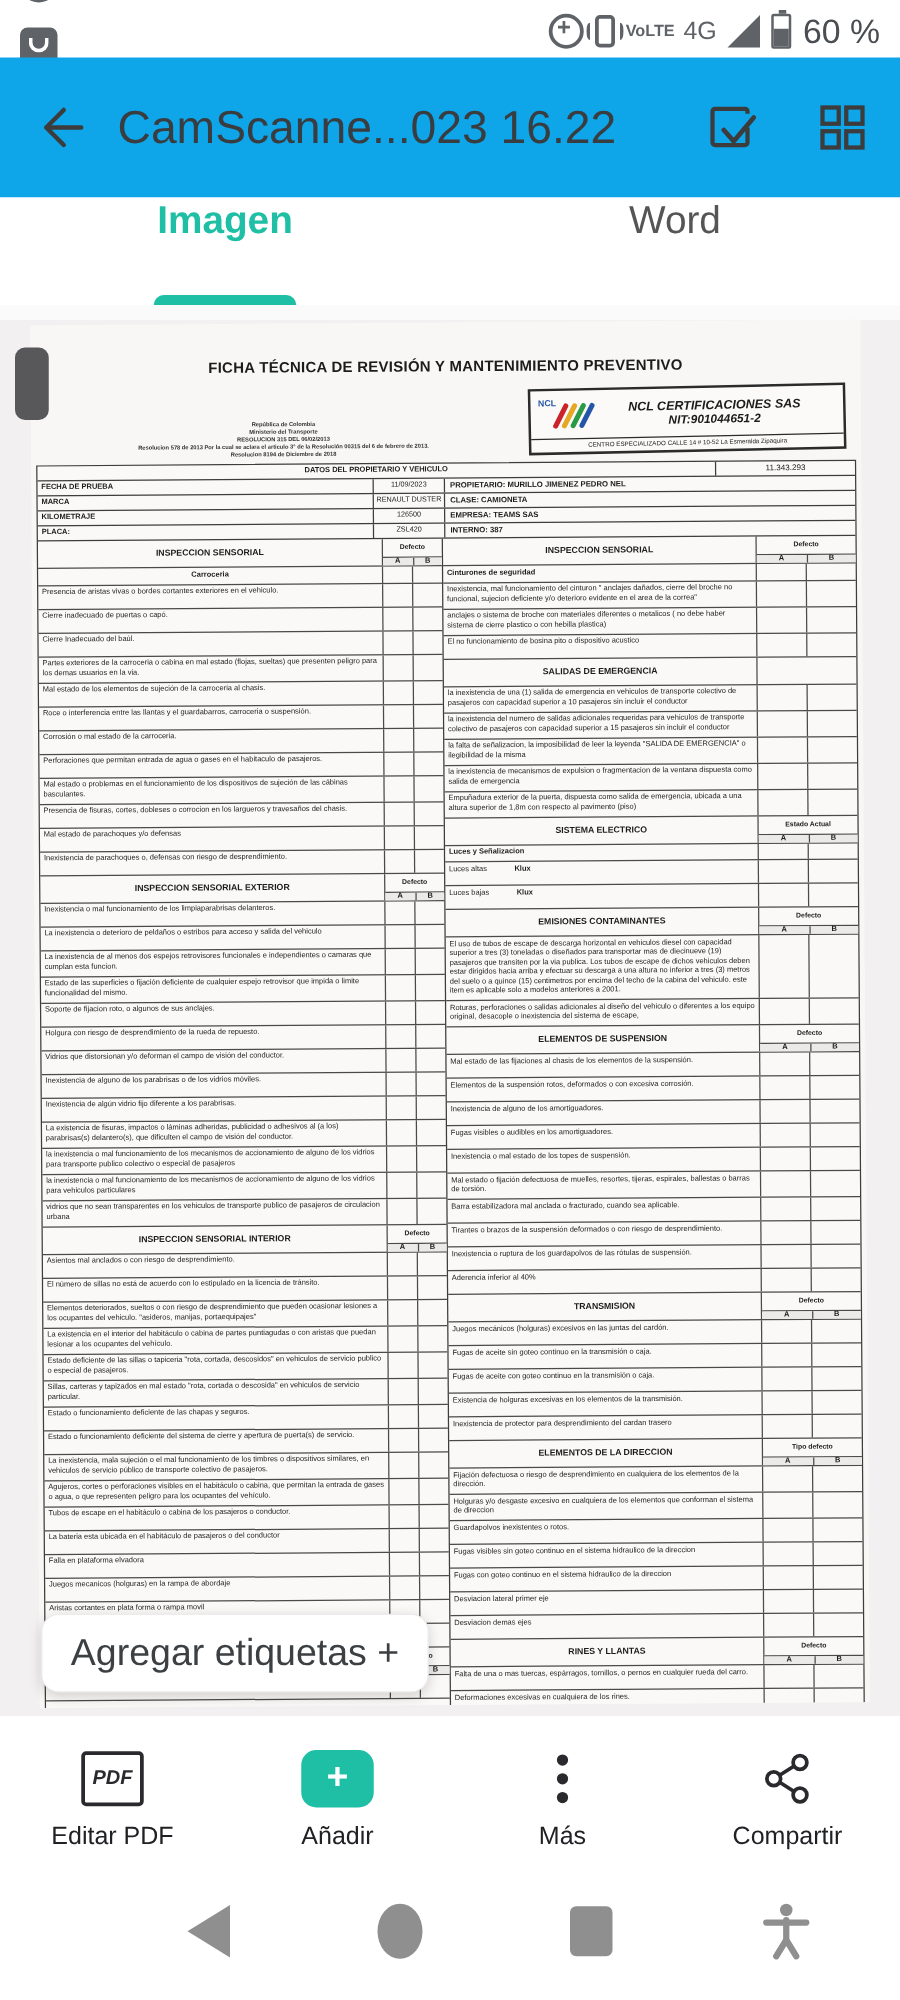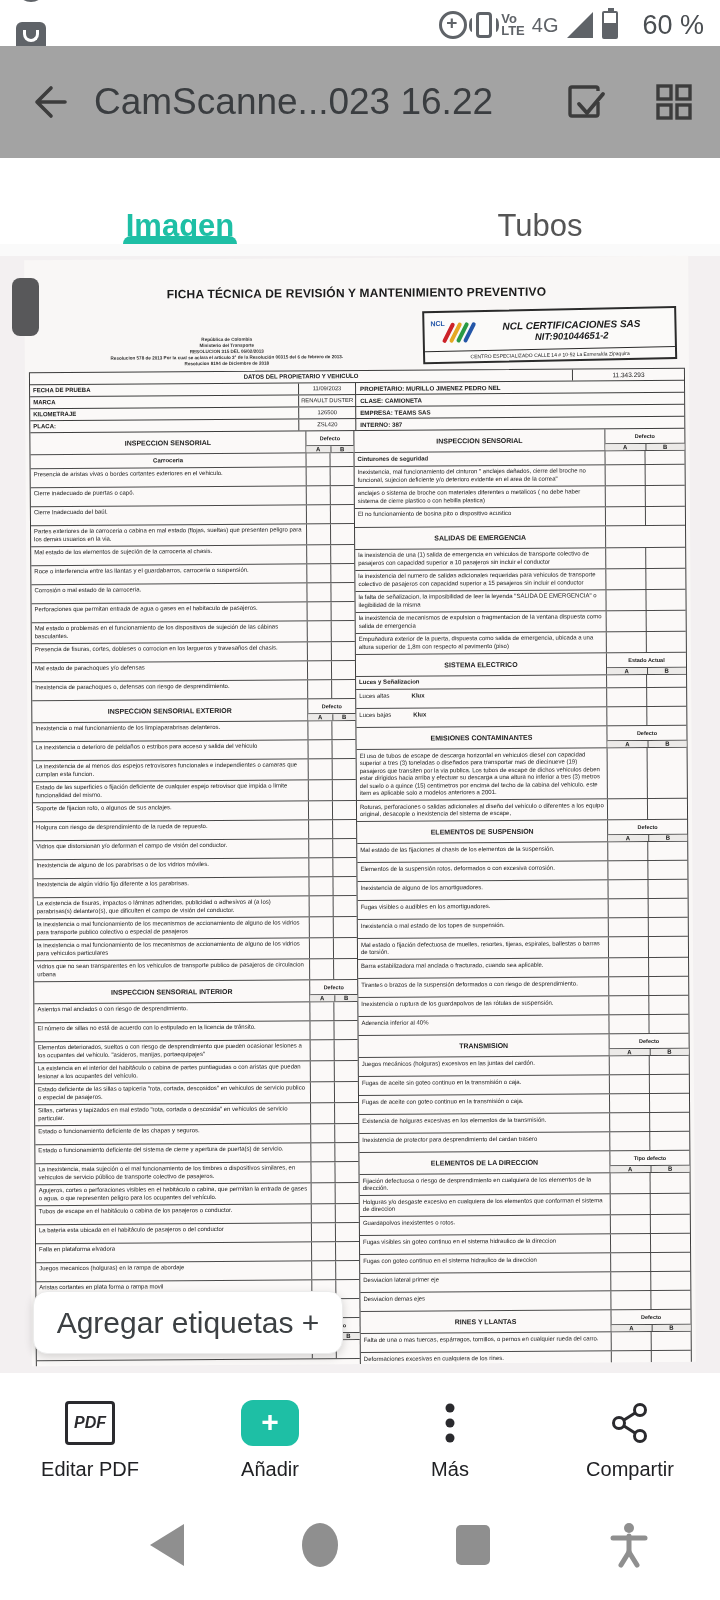--- a/index.html
+++ b/index.html
@@ -19,36 +19,36 @@
                 border:3px solid #fff;border-top:none;border-radius:0 0 9px 9px;box-sizing:border-box;}
   .tinydot{width:8px;height:8px;border-radius:50%;background:#5f6368;margin-left:4px;}
   .status-right{margin-left:auto;display:flex;align-items:center;gap:9px;}
   .datasaver{width:28px;height:28px;border:3px solid #5f6368;border-radius:50%;position:relative;box-sizing:border-box;}
   .datasaver::before{content:"+";position:absolute;left:4px;top:-2px;font-size:19px;font-weight:bold;color:#5f6368;}
   .vibr{width:16px;height:26px;border:3px solid #5f6368;border-radius:4px;position:relative;box-sizing:border-box;}
   .vibr::before,.vibr::after{content:"";position:absolute;top:3px;width:6px;height:14px;border:3px solid #5f6368;
        border-radius:50%;box-sizing:border-box;}
   .vibr::before{left:-10px;border-right:none;border-top:none;border-bottom:none;}
   .vibr::after{right:-10px;border-left:none;border-top:none;border-bottom:none;}
-  .volte{display:flex;flex-direction:column;line-height:12px;font-size:13px;font-weight:bold;color:#5f6368;}
+  .volte{display:flex;flex-direction:row;line-height:12px;font-size:13px;font-weight:bold;color:#5f6368;}
   .net4g{font-size:20px;color:#5f6368;margin-left:-2px;}
   .sigtri{width:0;height:0;border-left:26px solid transparent;border-bottom:26px solid #5f6368;}
   .batt{width:16px;height:28px;border:2px solid #5f6368;border-radius:2px;position:relative;box-sizing:border-box;background:#fff;}
   .batt::before{content:"";position:absolute;top:-5px;left:4px;width:6px;height:3px;background:#5f6368;}
   .batt-fill{position:absolute;bottom:0;left:0;right:0;height:60%;background:#5f6368;}
-  .status-batt-pct{font-size:27px;color:#4a4e52;margin-left:15px;}
+  .status-batt-pct{font-size:27px;color:#4a4e52;}
   
   .app-header{position:absolute;top:46px;left:0;right:0;height:112px;display:flex;align-items:center;
-              padding:0 24px;box-sizing:border-box;background:#a3a3a3;}
+              padding:0 24px;box-sizing:border-box;background:#0ea5e9;}
   .back-btn{width:44px;height:44px;display:flex;align-items:center;justify-content:center;}
   .hdr-title{font-size:37px;color:#3a3d40;margin-left:26px;flex:1;white-space:nowrap;overflow:hidden;}
   .hdr-icons{display:flex;align-items:center;gap:44px;}
   
   .tabs{position:absolute;top:158px;left:0;right:0;height:86px;display:flex;background:#fff;}
-  .tab{flex:1;display:flex;align-items:flex-end;justify-content:center;font-size:31px;color:#555;position:relative;}
+  .tab{flex:1;display:flex;align-items:flex-start;justify-content:center;font-size:31px;color:#555;position:relative;}
   .tab.active{color:#1ebfa5;font-weight:bold;}
   .tab-underline{position:absolute;bottom:0;left:50%;transform:translateX(-50%);width:114px;height:8px;
                  background:#1ebfa5;border-radius:8px 8px 0 0;}
   
   .content{position:absolute;top:244px;left:0;width:720px;height:1129px;background:#f3f0f1;overflow:hidden;}
   .content-topstrip{height:12px;background:#fafafa;}
   .scan-thumb{position:absolute;left:12px;top:34px;width:27px;height:58px;background:#58585a;border-radius:8px;}
   .paper{position:absolute;left:28px;top:14px;width:664px;height:1106px;background:#f9f7f6;overflow:hidden;
          transform:rotate(-0.4deg);color:#1c1c1c;}
   .doc-title{text-align:center;font-weight:bold;font-size:12px;margin-top:28px;letter-spacing:.2px;}
@@ -171,21 +171,21 @@
     </span>
   </div>
 </div>
 
 <div class="tabs">
   <div class="tab active">
     <span>Imagen</span>
     <span class="tab-underline"></span>
   </div>
   <div class="tab">
-    <span>Tubos</span>
+    <span>Word</span>
   </div>
 </div>
 
 <div class="content">
   <div class="content-topstrip"></div>
   <div class="paper">
     <div class="doc-title">FICHA TÉCNICA DE REVISIÓN Y MANTENIMIENTO PREVENTIVO</div>
     <div class="doc-head">
       <div class="res-block" id="res-block">
           <div>República de Colombia</div>

